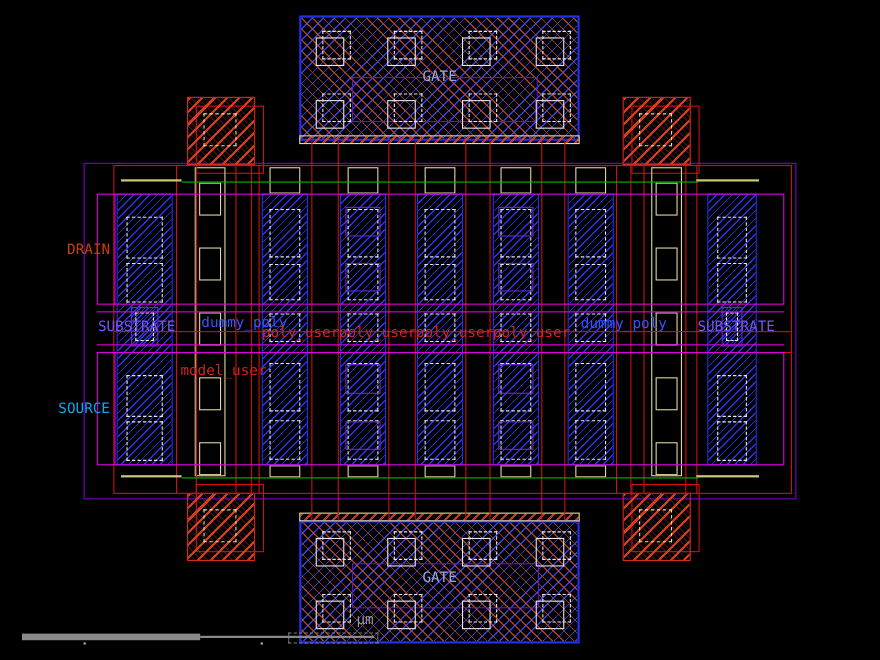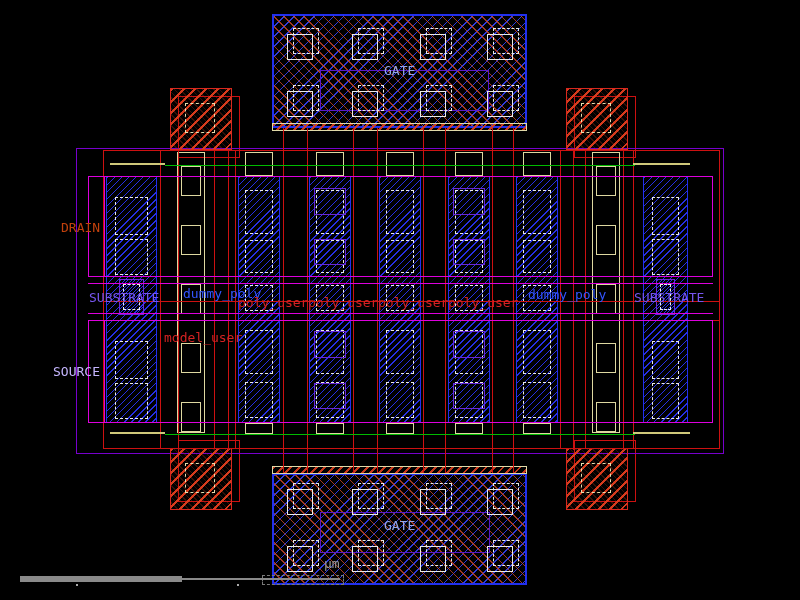--- a/index.html
+++ b/index.html
@@ -26,21 +26,21 @@
   .dashed-w{border:1px dashed #e9e9e9;}
   .sq-y{border:1px solid #ded8a0;}
   .via{border:1px solid #6a28d8;}
 </style>
 </head>
 <body>
 
 <div id="canvas">
 
   <span class="lbl" style="left:61px;top:220px;color:#c2410c;">DRAIN</span>
-  <span class="lbl" style="left:53px;top:364px;color:#c4b5fd;">SOURCE</span>
+  <span class="lbl" style="left:53px;top:364px;color:#0ea5e9;">SOURCE</span>
   <span class="lbl" style="left:384px;top:63px;color:#93a4e8;">GATE</span>
   <span class="lbl" style="left:384px;top:518px;color:#93a4e8;">GATE</span>
   <span class="lbl" style="left:89px;top:290px;color:#7755ee;">SUBSTRATE</span>
   <span class="lbl" style="left:634px;top:290px;color:#7755ee;">SUBSTRATE</span>
   <span class="lbl" style="left:183px;top:286px;color:#3355ff;">dummy_poly</span>
   <span class="lbl" style="left:528px;top:287px;color:#3355ff;">dummy_poly</span>
   <span class="lbl" style="left:164px;top:294px;color:#d42222;margin-top:36px;">model_user</span>
   <span class="lbl" style="left:238px;top:295px;color:#d42222;">poly_user</span>
   <span class="lbl" style="left:308px;top:295px;color:#d42222;">poly_user</span>
   <span class="lbl" style="left:378px;top:295px;color:#d42222;">poly_user</span>

